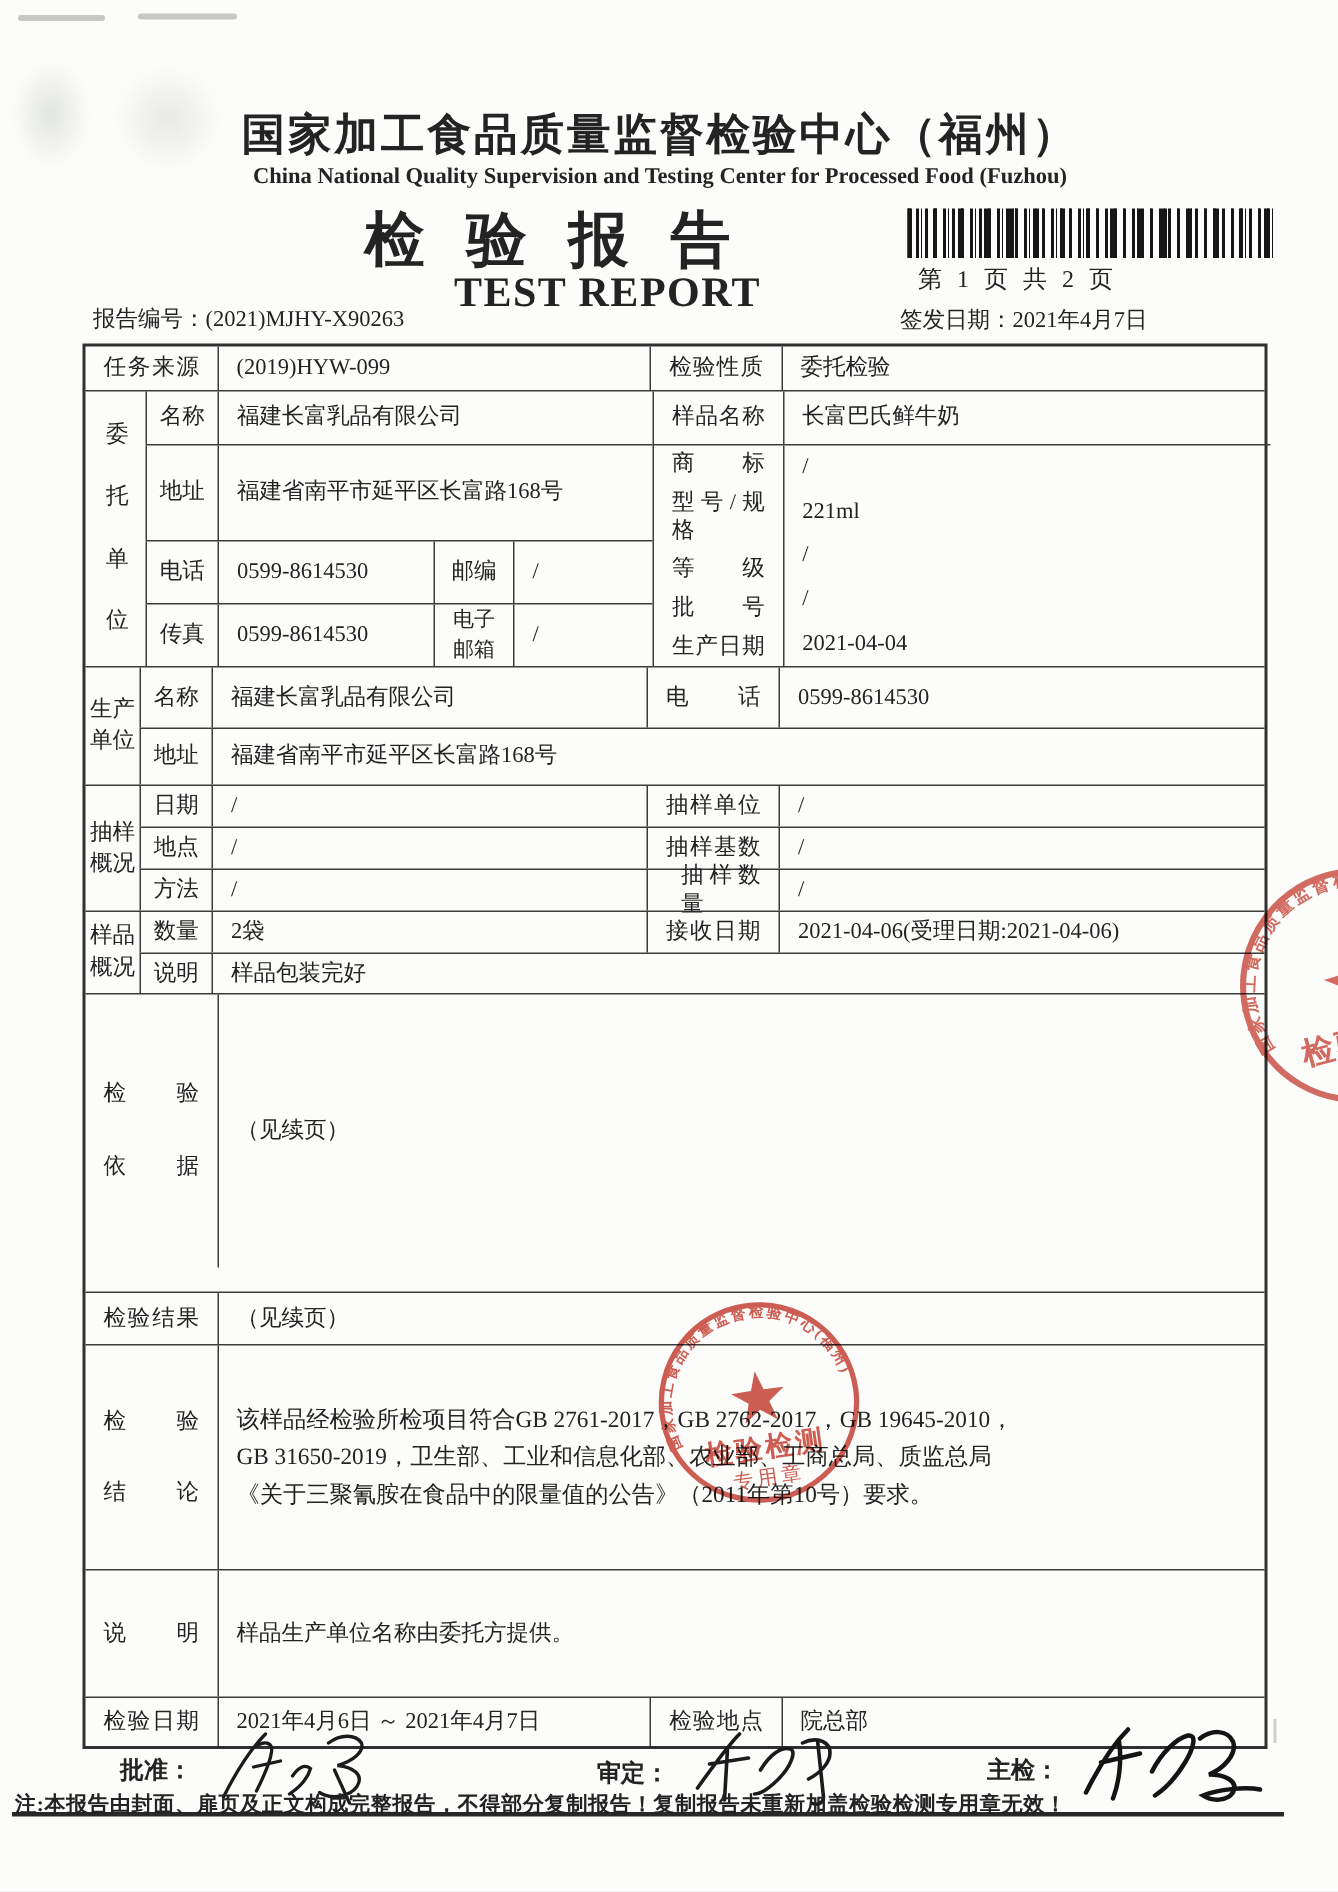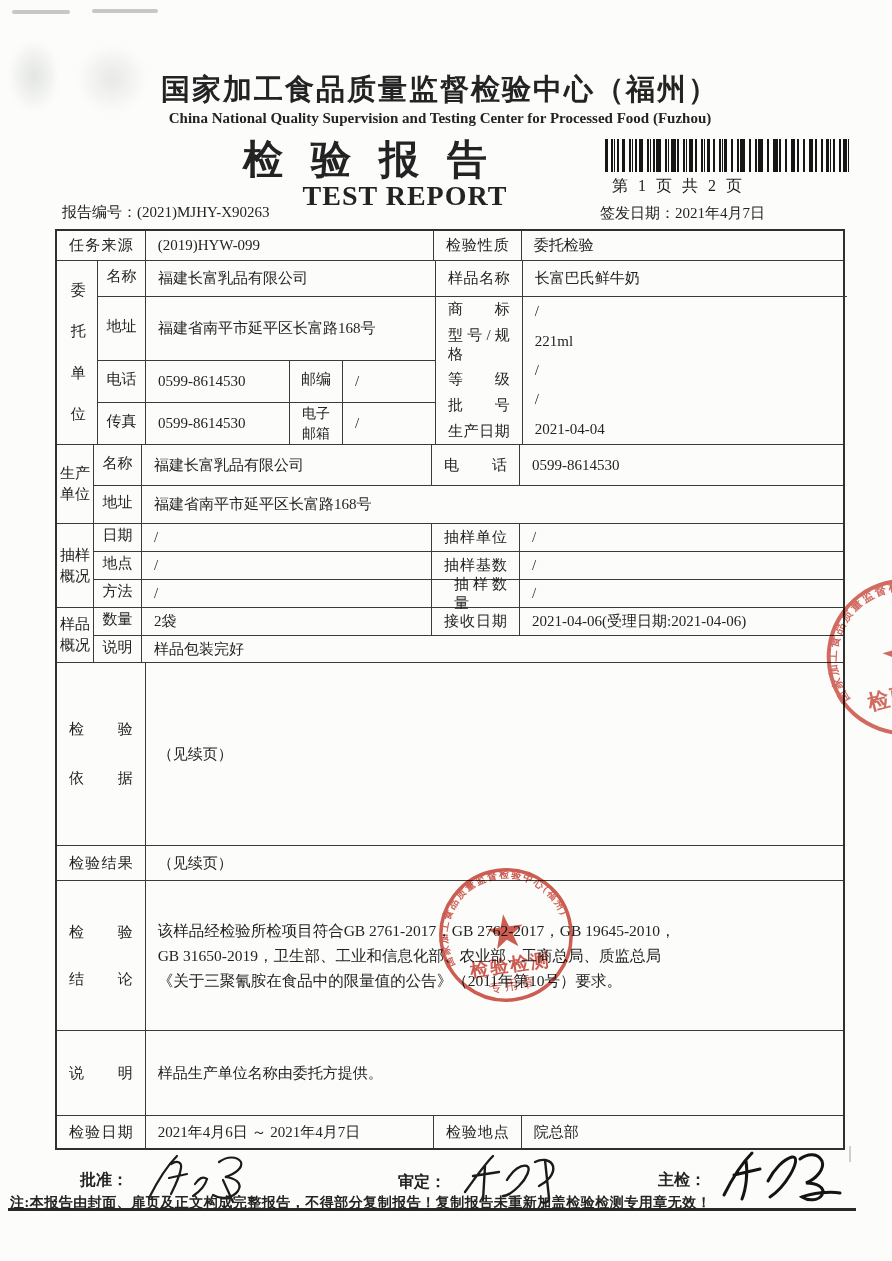--- a/index.html
+++ b/index.html
@@ -27,21 +27,21 @@
   .issue-date{position:absolute;left:600px;top:204px;font-size:15px;}
   
   .tbl{position:absolute;left:55px;top:229px;width:790px;border:2px solid #303030;
        box-sizing:border-box;font-size:15px;line-height:1.25;}
   .tbl *{box-sizing:border-box;}
   .row{display:flex;}
   .col{display:flex;flex-direction:column;}
   .bl{border-left:1.5px solid #3b3b3b;}
   .bt{border-top:1.5px solid #3b3b3b;}
   .cell{display:flex;align-items:center;}
-  .lab{justify-content:center;text-align:left;font-family:Liberation Mono, monospace;}
+  .lab{justify-content:center;text-align:left;}
   .jlab{padding:0 12px;}
   .jlab>div{width:100%;text-align:justify;text-align-last:justify;}
   .val{padding-left:12px;}
   .vstack{width:1.15em;margin:0 auto;word-break:break-all;line-height:2.75;
           text-align:right;}
   .v2{width:2.3em;margin:0 auto;word-break:break-all;line-height:1.4;text-align:center;}
   .stack5{display:flex;flex-direction:column;justify-content:space-around;}
   .concl{padding:8px 12px;line-height:1.62;font-size:15.5px;}
   
   .stamp{position:absolute;mix-blend-mode:multiply;opacity:.88;}
@@ -220,21 +220,21 @@
     </div>
 
     <div class="row bt" style="height:183px;">
       <div class="col jlab" style="width:88px;justify-content:center;gap:30px;">
         <div>检验</div>
         <div>依据</div>
       </div>
       <div class="cell bl val" style="width:702px;">（见续页）</div>
     </div>
 
-    <div class="row bt" style="height:35px;">
+    <div class="row bt" style="height:35px;margin-top:16px;">
       <div class="cell jlab" style="width:88px;">
           <div>检验结果</div>
         </div>
       <div class="cell bl val" style="width:702px;">（见续页）</div>
     </div>
 
     <div class="row bt" style="height:150px;">
       <div class="col jlab" style="width:88px;justify-content:center;gap:28px;">
         <div>检验</div>
         <div>结论</div>

